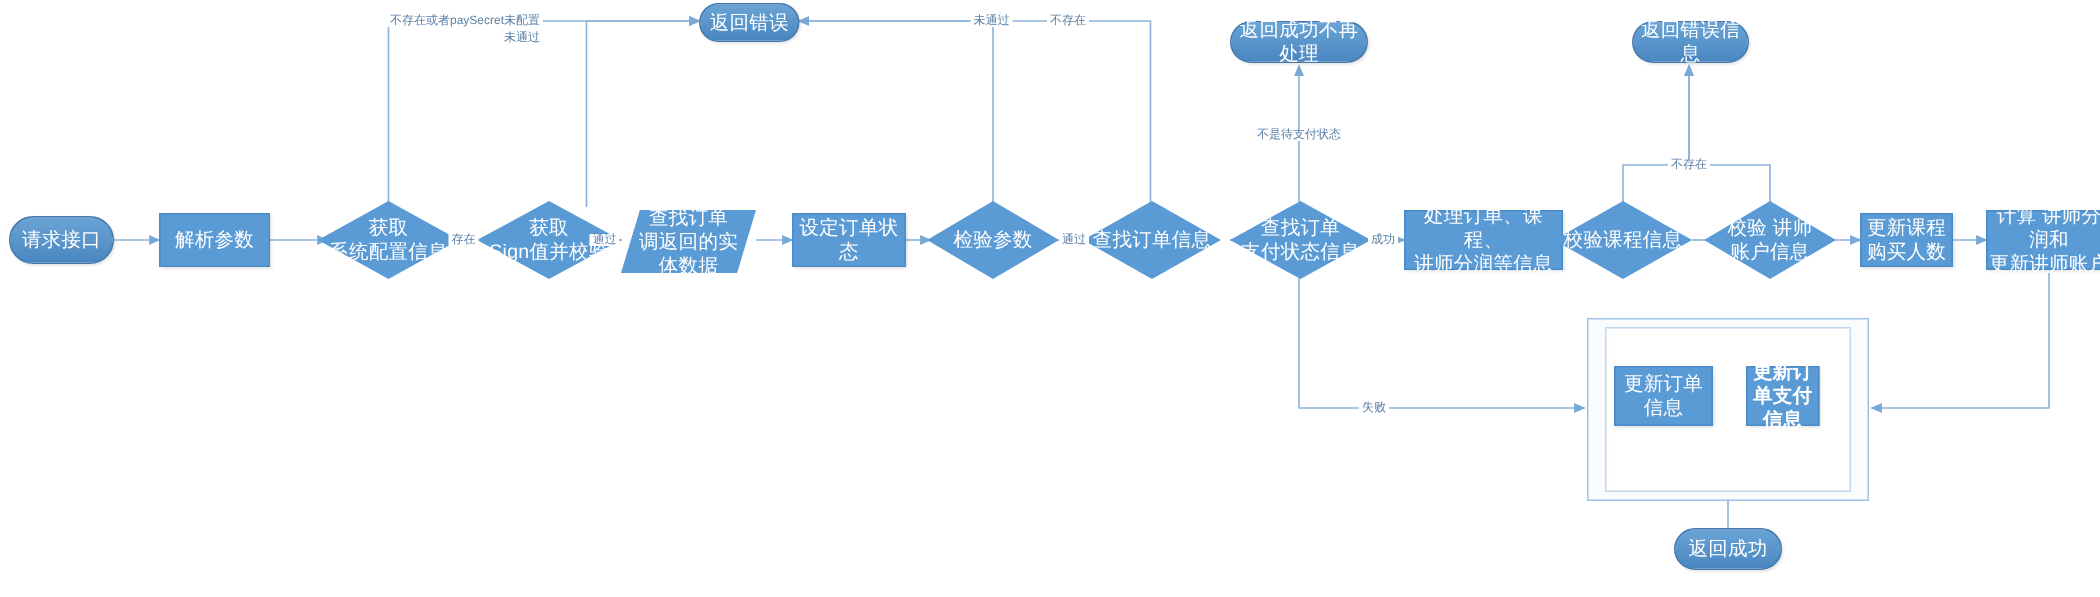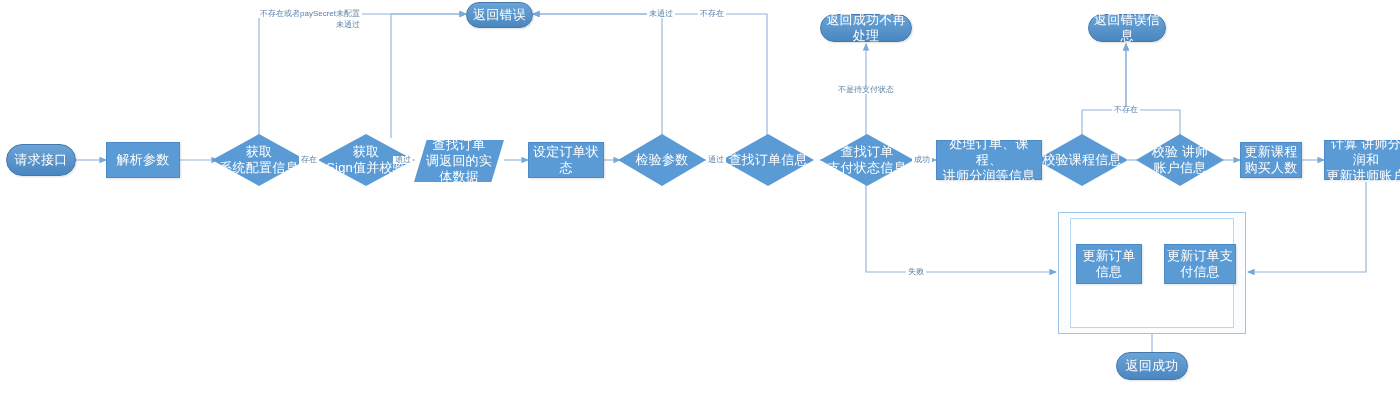--- a/index.html
+++ b/index.html
@@ -193,21 +193,21 @@
     <span>返回成功</span>
   </div>
 
   <div class="container-box" style="left:1058px;top:212px;width:188px;height:122px;"></div>
   <div class="container-inner" style="left:1070px;top:218px;width:164px;height:110px;"></div>
 
   <div class="node rect" style="left:1076px;top:244px;width:66px;height:40px;">
     <span>更新订单信息</span>
   </div>
 
-  <div class="node rect" style="left:1164px;top:244px;width:72px;height:40px;">
+  <div class="node rect" style="left:1164px;top:244px;width:49px;height:40px;font-weight:bold;">
     <span>更新订单支付信息</span>
   </div>
 
   <div class="edge-label" style="left:310px;top:14px;">不存在或者paySecret未配置</div>
   <div class="edge-label" style="left:348px;top:25px;">未通过</div>
   <div class="edge-label" style="left:309px;top:160px;">存在</div>
   <div class="edge-label" style="left:403px;top:160px;">通过</div>
   <div class="edge-label" style="left:661px;top:14px;">未通过</div>
   <div class="edge-label" style="left:712px;top:14px;">不存在</div>
   <div class="edge-label" style="left:716px;top:160px;">通过</div>

